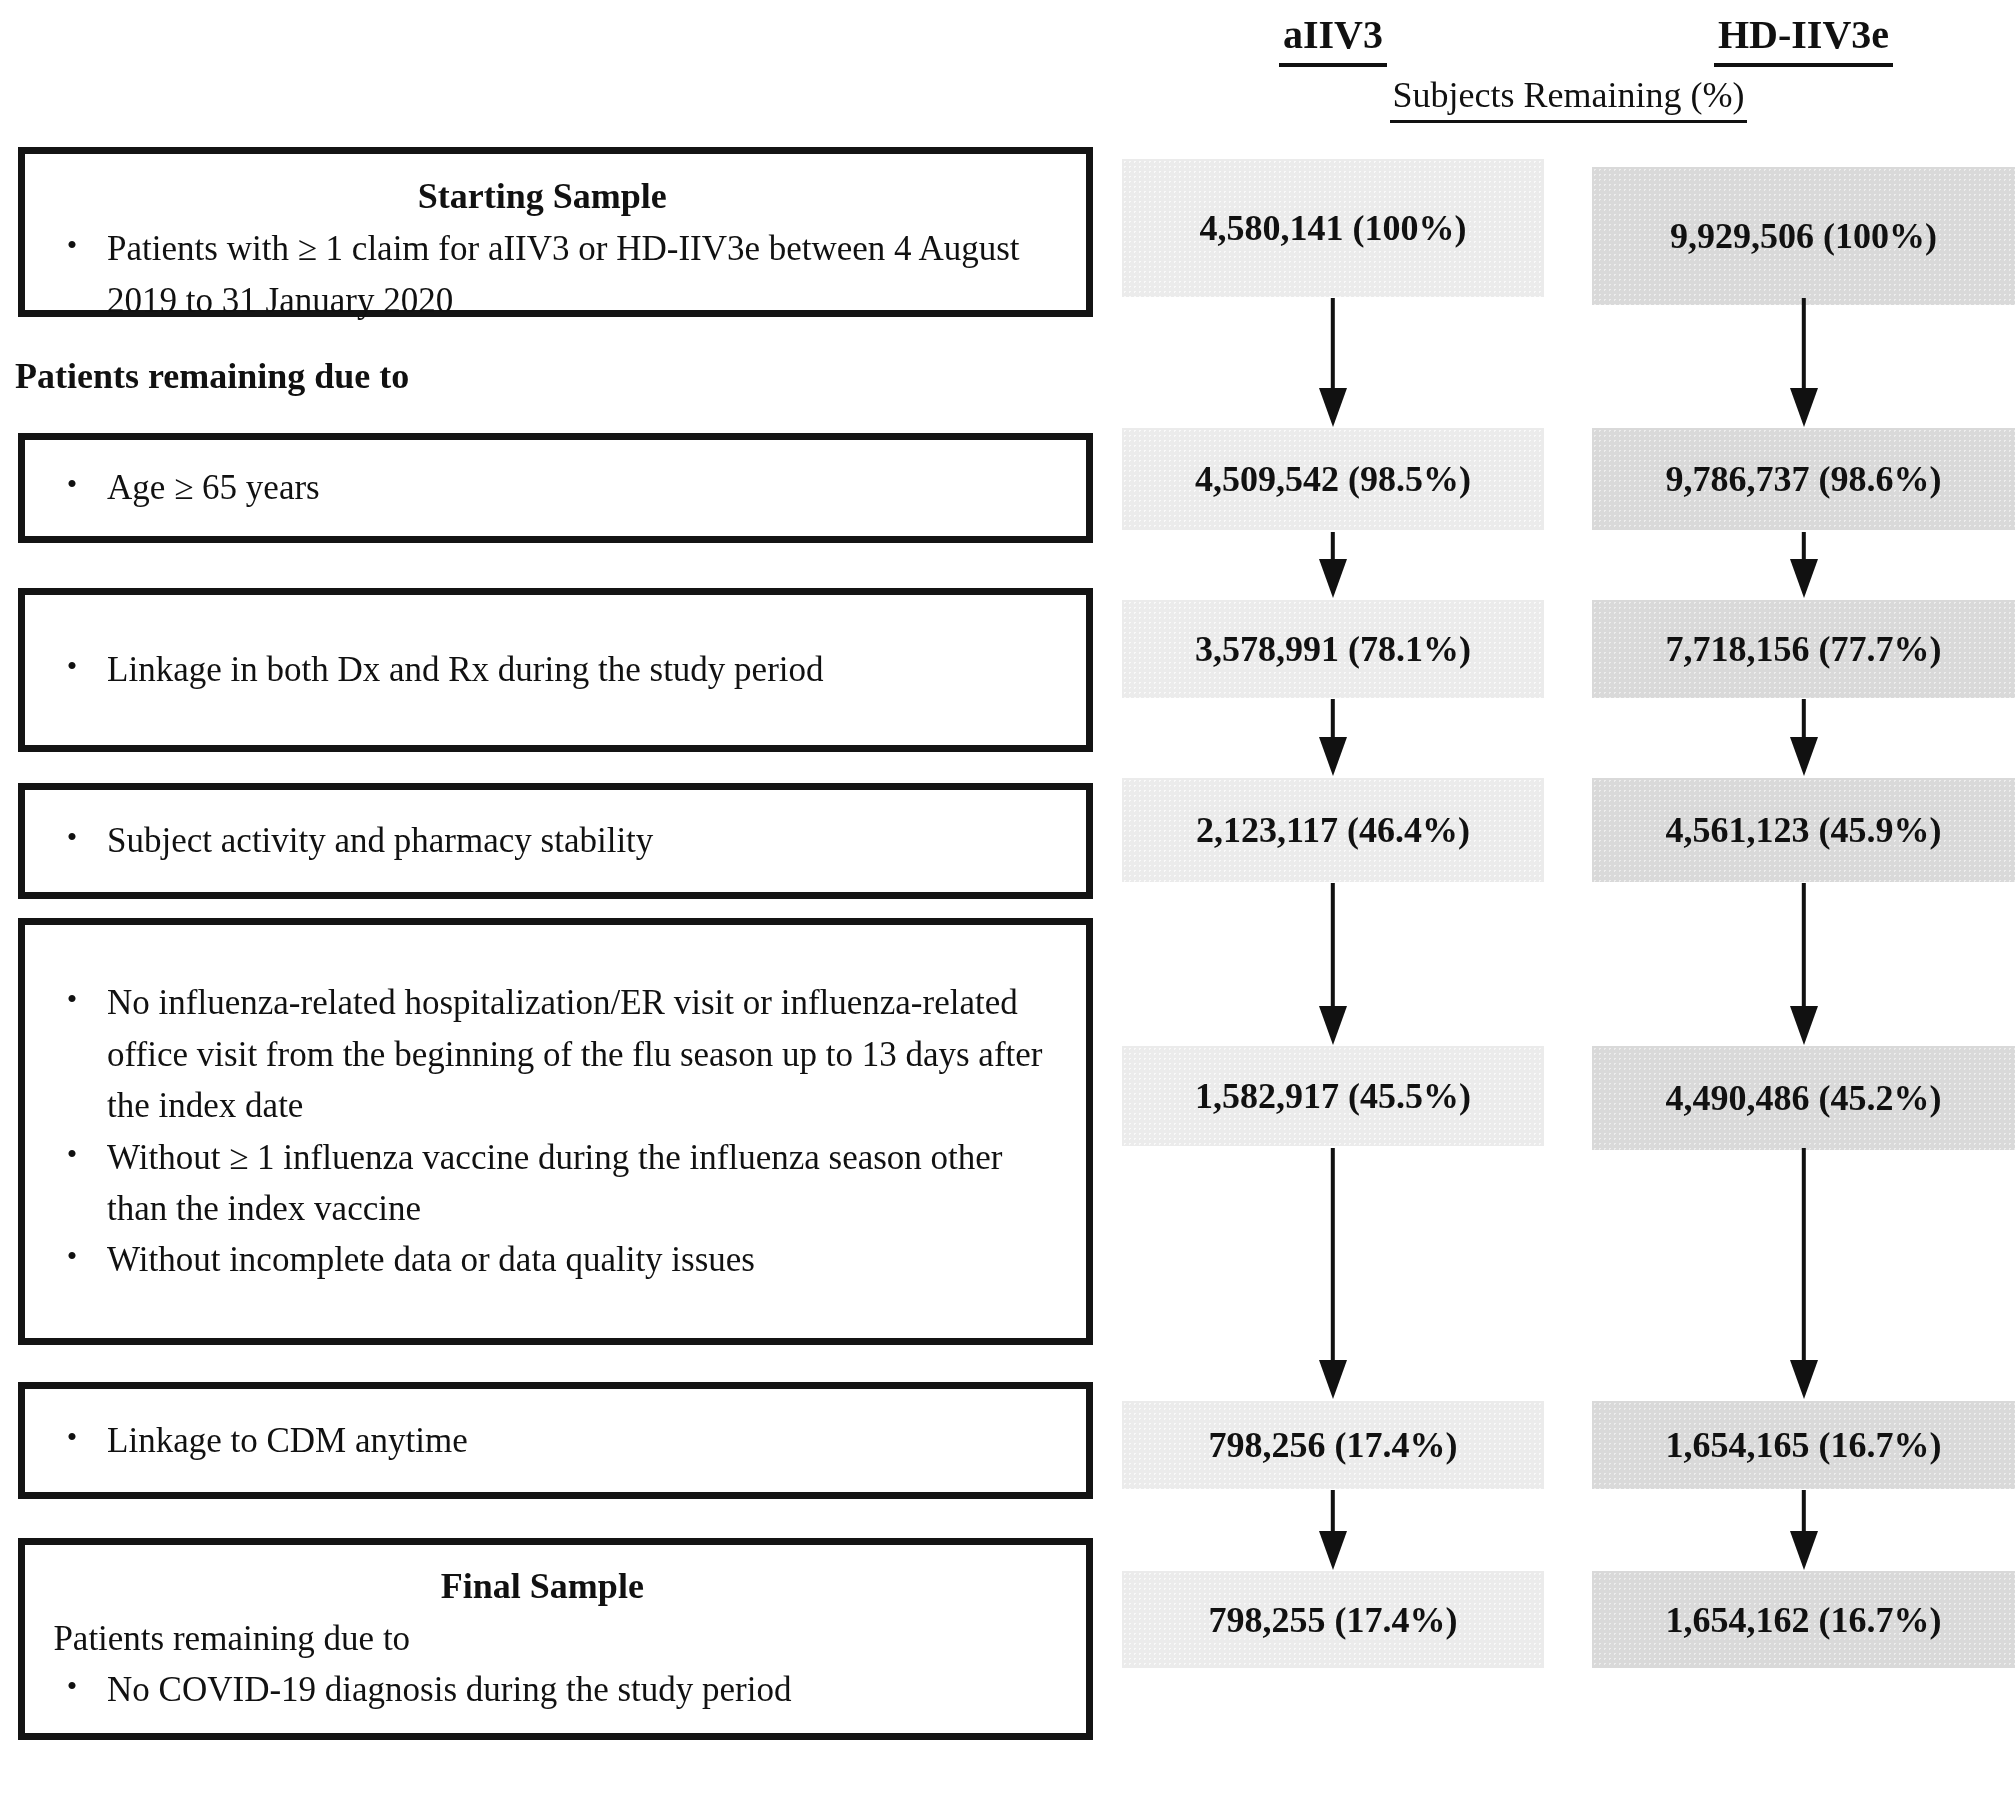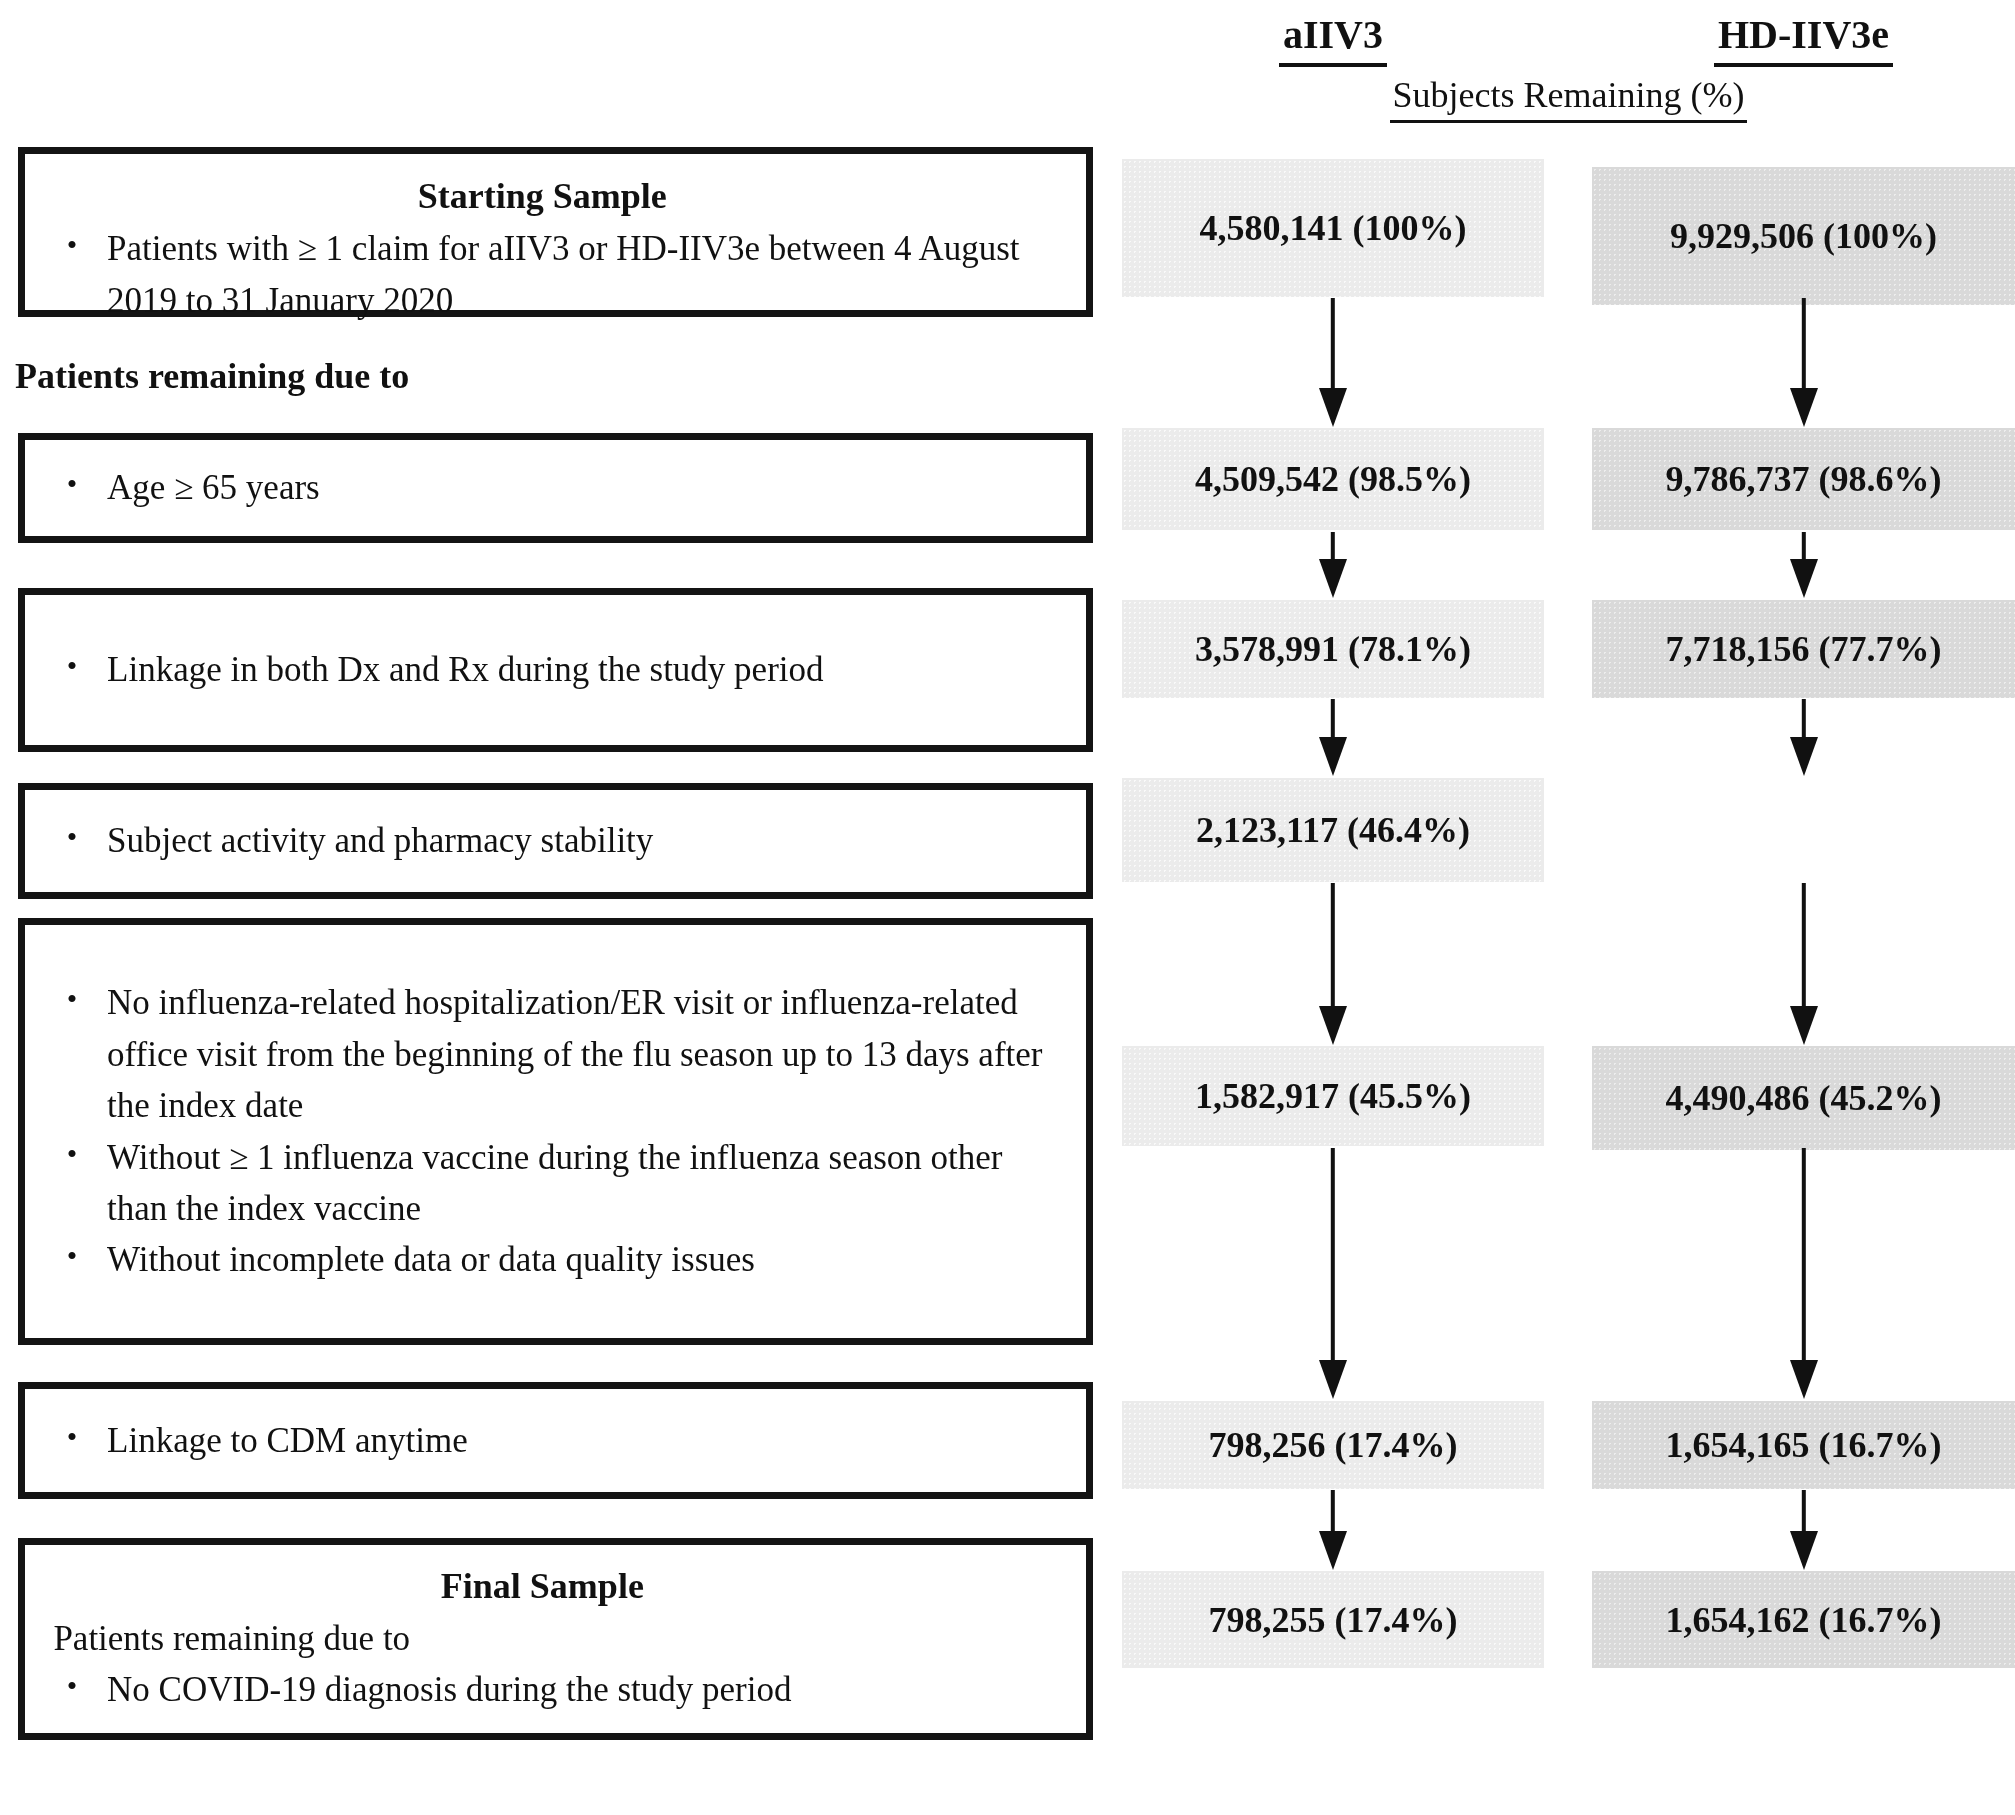--- a/index.html
+++ b/index.html
@@ -140,20 +140,23 @@
 
   <div class="vbox colb" style="top:167px;  height:138px;">
       <span>9,929,506 (100%)</span>
     </div>
   <div class="vbox colb" style="top:428px;  height:102px;">
       <span>9,786,737 (98.6%)</span>
     </div>
   <div class="vbox colb" style="top:600px;  height:98px;">
       <span>7,718,156 (77.7%)</span>
     </div>
+  <div class="vbox colb" style="top:778px; height:104px;">
+      <span>4,561,123 (45.9%)</span>
+    </div>
   <div class="vbox colb" style="top:1046px; height:104px;">
       <span>4,490,486 (45.2%)</span>
     </div>
   <div class="vbox colb" style="top:1401px; height:88px;">
       <span>1,654,165 (16.7%)</span>
     </div>
   <div class="vbox colb" style="top:1571px; height:97px;">
       <span>1,654,162 (16.7%)</span>
     </div>
 

